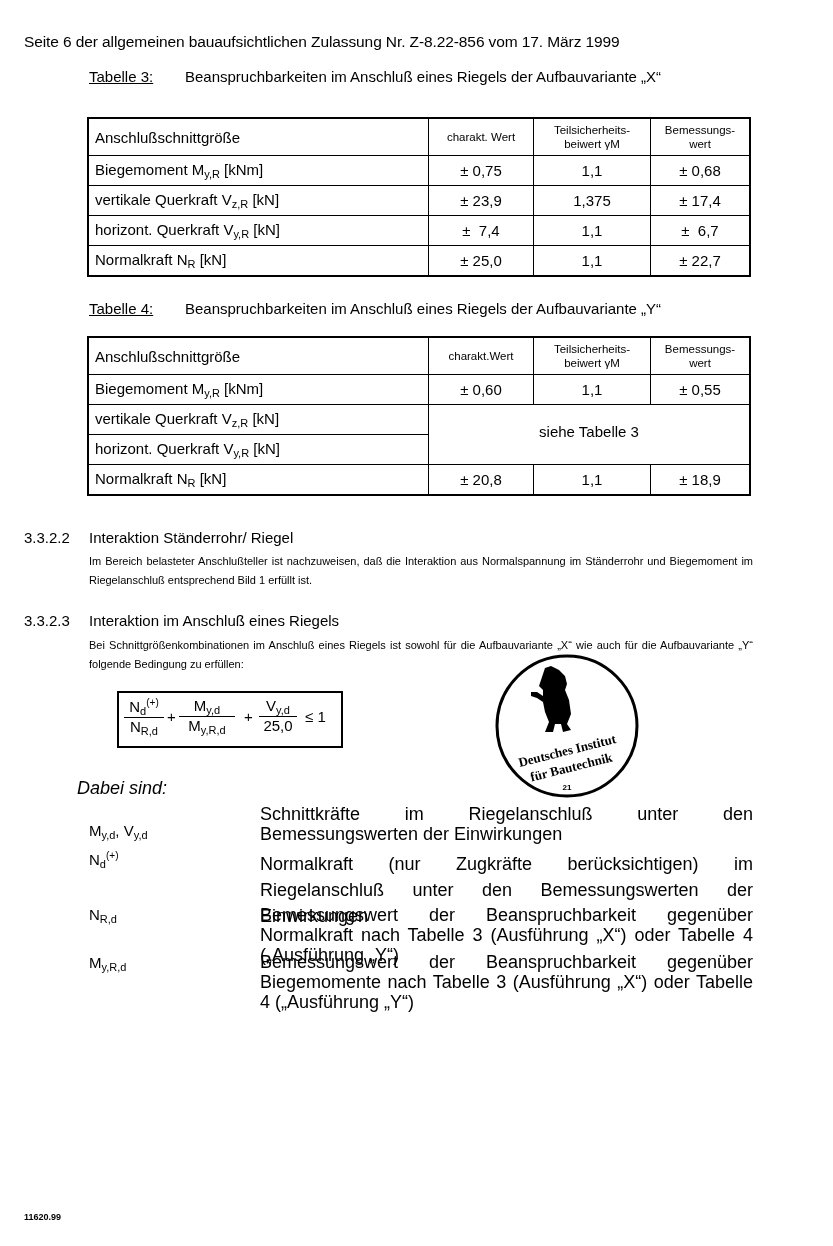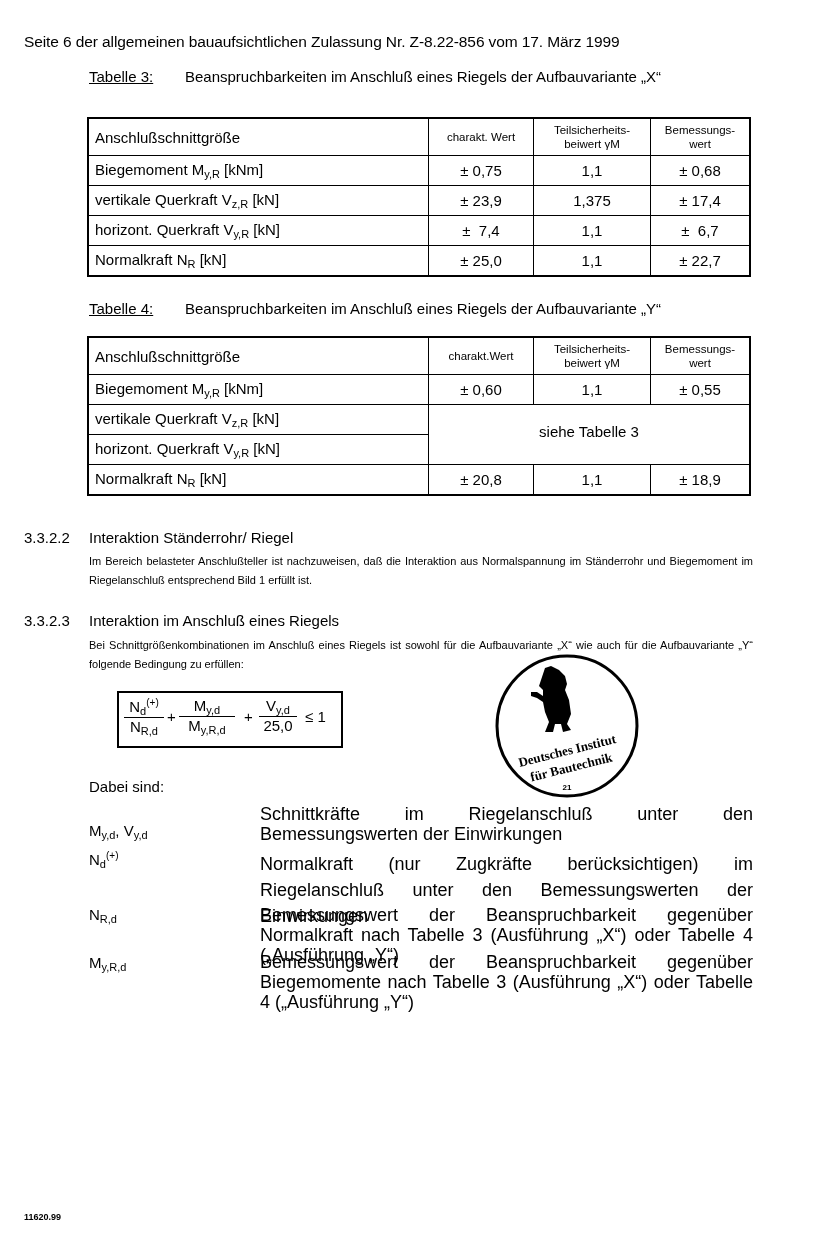--- a/index.html
+++ b/index.html
@@ -143,21 +143,21 @@
       <path d="M52 18 l6 -2 l8 4 l6 6 l2 8 l-2 6 l4 10 l2 14 l-4 10 l4 6 l-8 2 l-2 -8 l-6 0 l-2 8 l-8 0 l4 -10 l-4 -10 l-2 -10 l-6 -4 l-6 -2 l0 -4 l6 0 l6 4 l0 -6 l-4 -4 l2 -6 z" fill="#000"></path>
     </g>
     <g transform="rotate(-14 74 100)">
       <text x="74" y="105" text-anchor="middle" font-family="Liberation Serif, serif" font-size="13" font-weight="bold">Deutsches Institut</text>
       <text x="74" y="122" text-anchor="middle" font-family="Liberation Serif, serif" font-size="13" font-weight="bold">für Bautechnik</text>
     </g>
     <text x="74" y="140" text-anchor="middle" font-family="Liberation Sans, sans-serif" font-size="8" font-weight="bold">21</text>
   </svg>
 </div>
 
-<div class="abs" style="left:89px; top:778px; font-size:15px;">Dabei sind:</div>
+<div class="abs" style="left:77px; top:778px; font-size:18px;font-style:italic;">Dabei sind:</div>
 
 <div class="defsym" style="top:806px;margin-top:16px;"><span>M</span><sub>y,d</sub><span>, V</span><sub>y,d</sub></div>
 <div class="deftxt" style="top:804px;">Schnittkräfte im Riegelanschluß unter den Bemessungswerten der Einwirkungen</div>
 
 <div class="defsym" style="top:850px;"><span>N</span><sub>d</sub><sup style="font-size:10px;">(+)</sup></div>
 <div class="deftxt" style="top:851px; line-height:26px;">Normalkraft (nur Zugkräfte berücksichtigen) im Riegelanschluß unter den Bemessungswerten der Einwirkungen</div>
 
 <div class="defsym" style="top:906px;"><span>N</span><sub>R,d</sub></div>
 <div class="deftxt" style="top:905px;">Bemessungswert der Beanspruchbarkeit gegenüber Normalkraft nach Tabelle 3 (Ausführung „X“) oder Tabelle 4 („Ausführung „Y“)</div>
 

